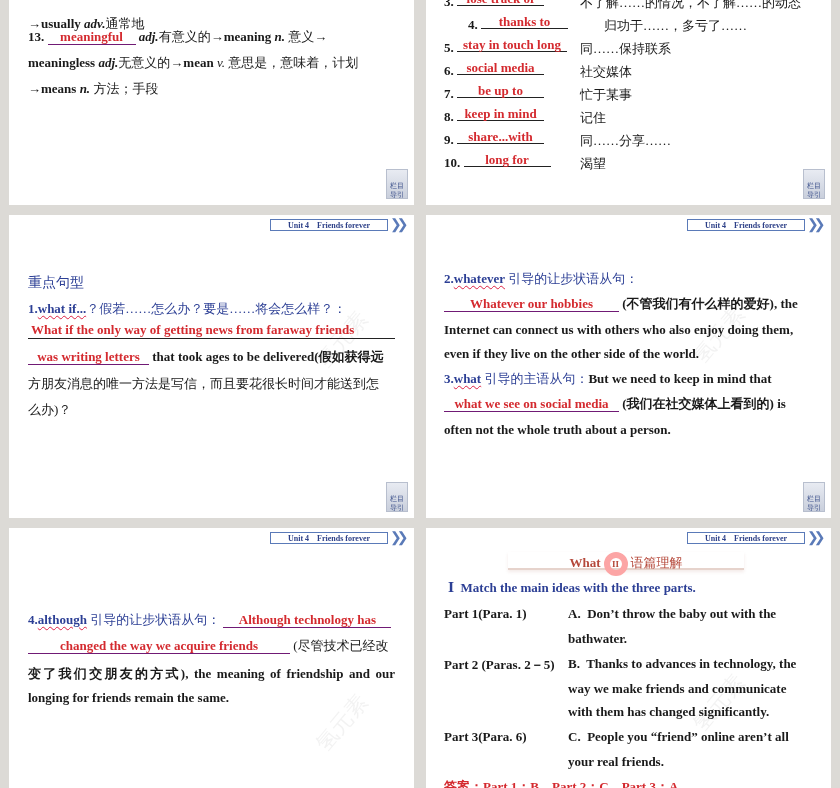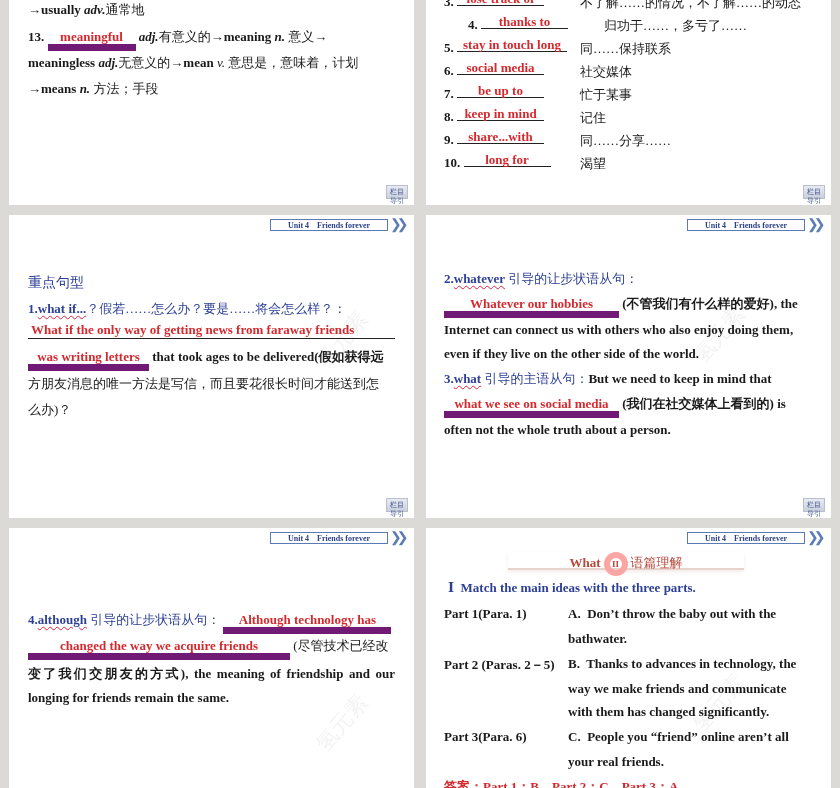--- a/index.html
+++ b/index.html
@@ -25,34 +25,34 @@
   }
   .unit-badge .box {
     border:1px solid #5a7ab8; height:12px; width:118px;
     font-size:8px; font-weight:bold; color:#2c3f87;
     display:flex; align-items:center; justify-content:center; gap:8px;
     background:#fff; box-sizing:border-box;
   }
   .unit-badge .chev { color:#5a7ab8; font-size:14px; letter-spacing:-5px; line-height:12px; margin-left:2px; width:22px; }
 
   .nav-btn {
-    position:absolute; right:6px; bottom:6px; width:22px; height:14px;
+    position:absolute; right:6px; bottom:6px; width:22px; height:30px;
     background:linear-gradient(#e8ebf2,#c9cfdc);
     border:1px solid #b8bfce; box-sizing:border-box;
     font-size:7px; line-height:9px; color:#3a4f8a; text-align:center;
-    font-family:"DejaVu Sans",sans-serif; padding-top:2px; cursor:pointer;
+    font-family:"DejaVu Sans",sans-serif; padding-top:12px; cursor:pointer;
   }
 
   .b { font-weight:bold; }
   .i { font-style:italic; }
   .red { color:#d42a2f; font-weight:bold; }
   .blue { color:#2c3f95; }
   .line { position:absolute; white-space:nowrap; font-size:13px; }
   .blank {
-    display:inline-block; border-bottom:7px solid #701a75; text-align:center;
+    display:inline-block; border-bottom:1px solid #701a75; text-align:center;
     color:#d42a2f; font-weight:bold; line-height:14px; vertical-align:baseline;
   }
   .wavy { text-decoration:underline wavy #d24; text-decoration-thickness:1px; text-underline-offset:2px; }
 
   
   .vocab-row { position:absolute; left:18px; font-size:13px; white-space:nowrap; }
   .vocab-row .num { font-weight:bold; display:inline-block; }
   .vocab-row .ans { display:inline-block; width:87px; border-bottom:1px solid #222; text-align:center; color:#d42a2f; font-weight:bold; line-height:13px; position:relative; top:-3px; }
   .vocab-row .cn { position:absolute; left:136px; top:0; }
 
@@ -66,21 +66,21 @@
 
   .watermark {
     position:absolute; font-size:22px; color:rgba(0,0,0,0.05);
     transform:rotate(-50deg); font-family:"DejaVu Sans",sans-serif; pointer-events:none;
   }
 </style>
 </head>
 <body>
 
 <div class="panel p-tl">
-  <div class="line" style="left:19px; top:1px;">
+  <div class="line" style="left:19px; top:15px;">
     <span class="b">→</span><span class="b">usually</span>
     <span class="b i">adv.</span><span>通常地</span>
   </div>
   <div class="line" style="left:19px; top:28px;">
     <span class="b">13.</span>
     <span class="blank" style="width:88px;">meaningful</span>
     <span class="b i">adj.</span><span>有意义的</span><span class="b">→</span><span class="b">meaning</span>
     <span class="b i">n.</span>
     <span>意义</span><span class="b">→</span>
   </div>

